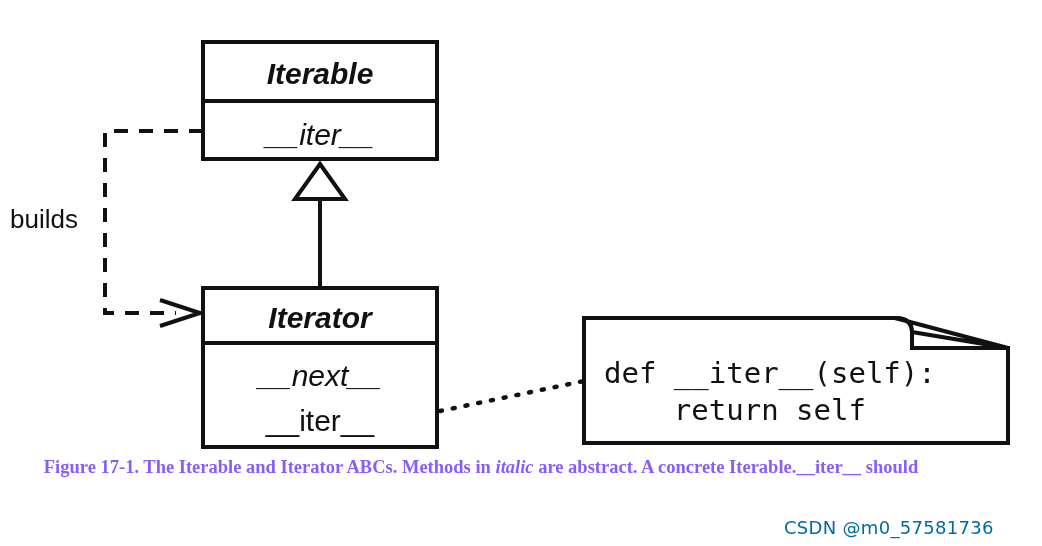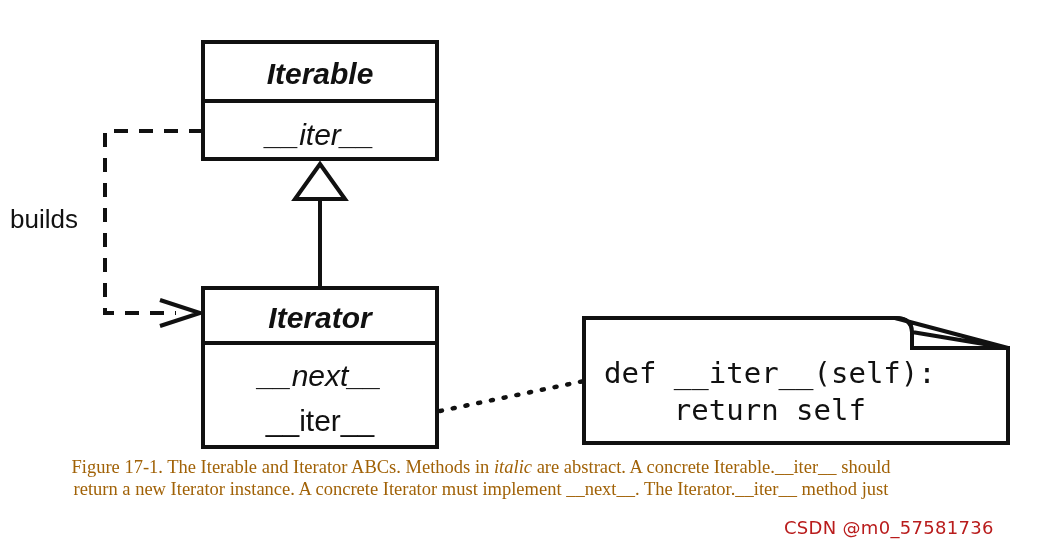--- a/index.html
+++ b/index.html
@@ -123,37 +123,38 @@
   
   #caption {
     position: absolute;
     left: 0;
     top: 457px;
     width: 962px;
     text-align: center;
     font-family: "Liberation Serif", serif;
     font-size: 18.5px;
     line-height: 21.5px;
-    color: #a16207;
+    color: #8b5cf6;
+    font-weight: bold;
   }
   #caption .cap-line {
     display: block;
     white-space: nowrap;
   }
   #caption .cap-italic {
     font-style: italic;
   }
 
   #watermark {
     position: absolute;
     left: 784px;
     top: 517px;
     font-family: "DejaVu Sans", sans-serif;
     font-size: 18px;
-    color: #b91c1c;
+    color: #0369a1;
     white-space: nowrap;
     letter-spacing: 0.3px;
   }
 </style>
 </head>
 <body>
 
 <div id="figure-root">
 
   <svg id="uml-canvas" viewBox="0 0 1042 460">
@@ -192,18 +193,17 @@
       <text class="note-code" x="604" y="383">def __iter__(self):</text>
       <text class="note-code" x="604" y="420" xml:space="preserve">    return self</text>
     </g>
 
   </svg>
 
   <div id="caption">
     <span class="cap-line">
       <span>Figure 17-1. The Iterable and Iterator ABCs. Methods in </span><span class="cap-italic">italic</span><span> are abstract. A concrete Iterable.__iter__ should</span>
     </span>
-    <span class="cap-line">return a new Iterator instance. A concrete Iterator must implement __next__. The Iterator.__iter__ method just</span>
   </div>
 
   <div id="watermark">CSDN @m0_57581736</div>
 
 </div>
 
 </body></html>

